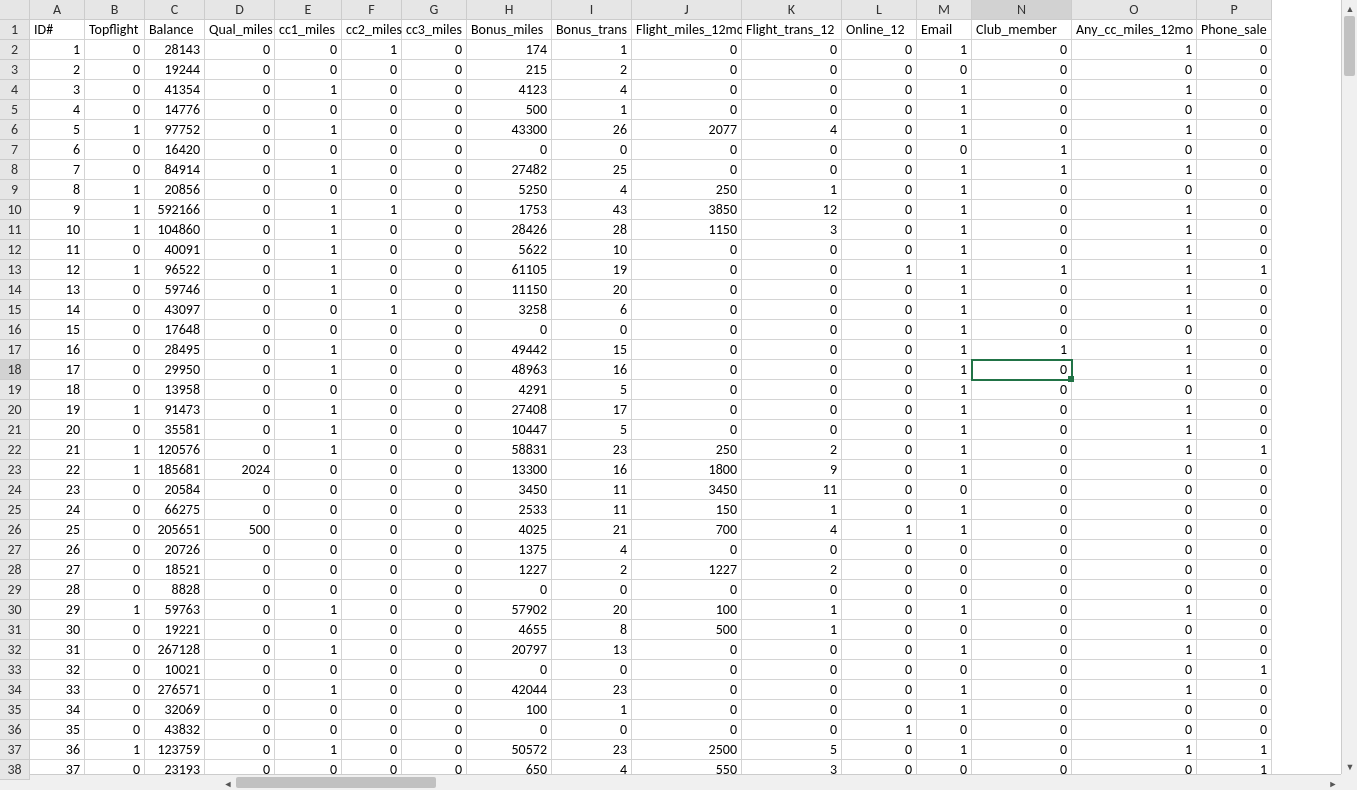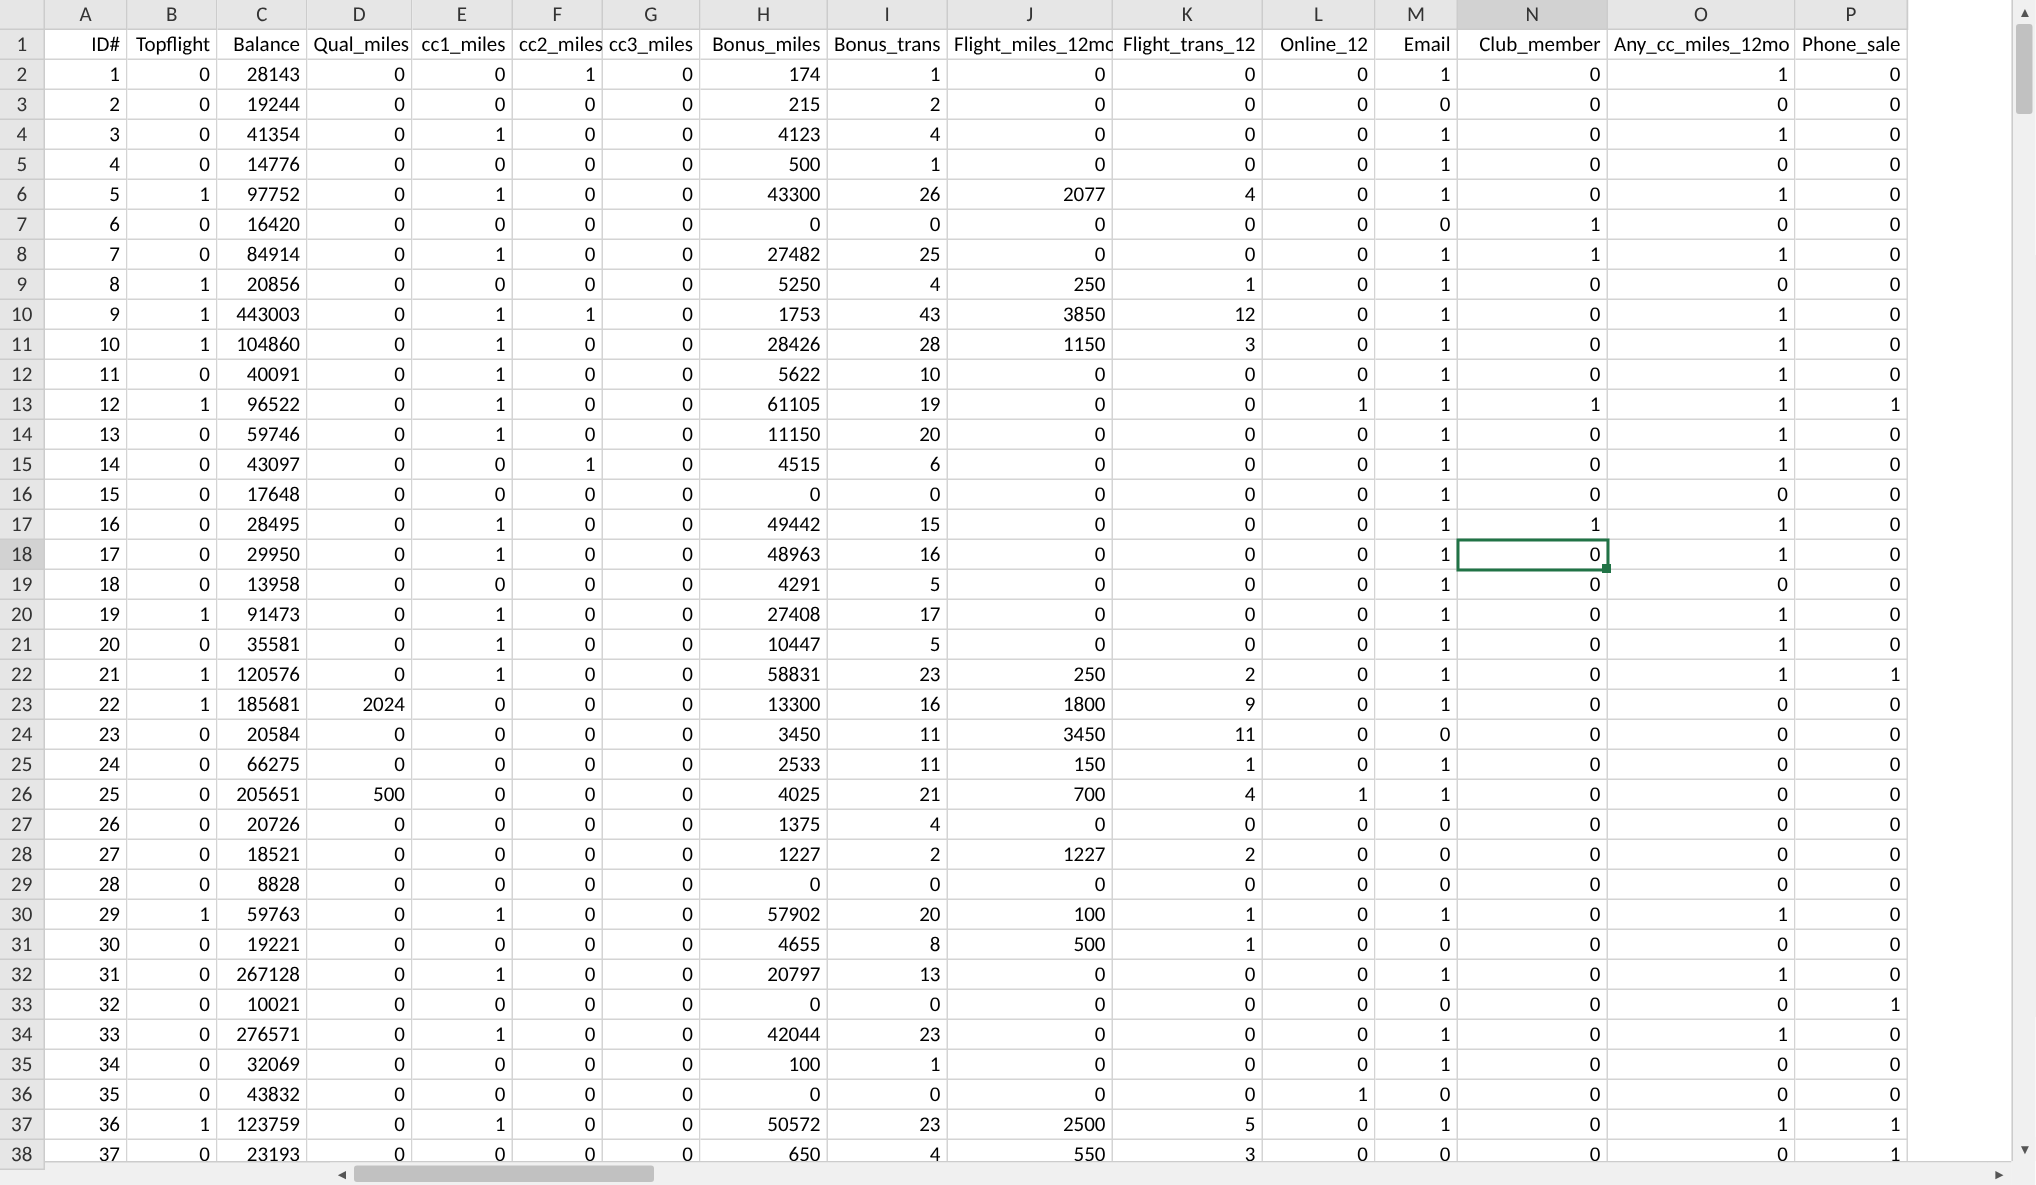--- a/index.html
+++ b/index.html
@@ -58,21 +58,21 @@
     border-bottom: 1px solid #d4d4d4;
     padding: 0 4px;
     line-height: 20px;
     white-space: nowrap;
     overflow: visible;
     text-align: right;
     font-size: 14px;
     background: #fff;
   }
   .cell.hdrcell {
-    text-align: right;
+    text-align: left;
   }
   .selected {
     outline: 2px solid #217346;
     outline-offset: -1px;
     position: relative;
     z-index: 2;
   }
   .selected::after {
     content: "";
     position: absolute;
@@ -322,21 +322,21 @@
       <div class="cell">250</div>
       <div class="cell">1</div>
       <div class="cell">0</div>
       <div class="cell">1</div>
       <div class="cell">0</div>
       <div class="cell">0</div>
       <div class="cell">0</div>
       <div class="row-hdr">10</div>
       <div class="cell">9</div>
       <div class="cell">1</div>
-      <div class="cell">443003</div>
+      <div class="cell">592166</div>
       <div class="cell">0</div>
       <div class="cell">1</div>
       <div class="cell">1</div>
       <div class="cell">0</div>
       <div class="cell">1753</div>
       <div class="cell">43</div>
       <div class="cell">3850</div>
       <div class="cell">12</div>
       <div class="cell">0</div>
       <div class="cell">1</div>
@@ -412,21 +412,21 @@
       <div class="cell">1</div>
       <div class="cell">0</div>
       <div class="row-hdr">15</div>
       <div class="cell">14</div>
       <div class="cell">0</div>
       <div class="cell">43097</div>
       <div class="cell">0</div>
       <div class="cell">0</div>
       <div class="cell">1</div>
       <div class="cell">0</div>
-      <div class="cell">4515</div>
+      <div class="cell">3258</div>
       <div class="cell">6</div>
       <div class="cell">0</div>
       <div class="cell">0</div>
       <div class="cell">0</div>
       <div class="cell">1</div>
       <div class="cell">0</div>
       <div class="cell">1</div>
       <div class="cell">0</div>
       <div class="row-hdr">16</div>
       <div class="cell">15</div>

